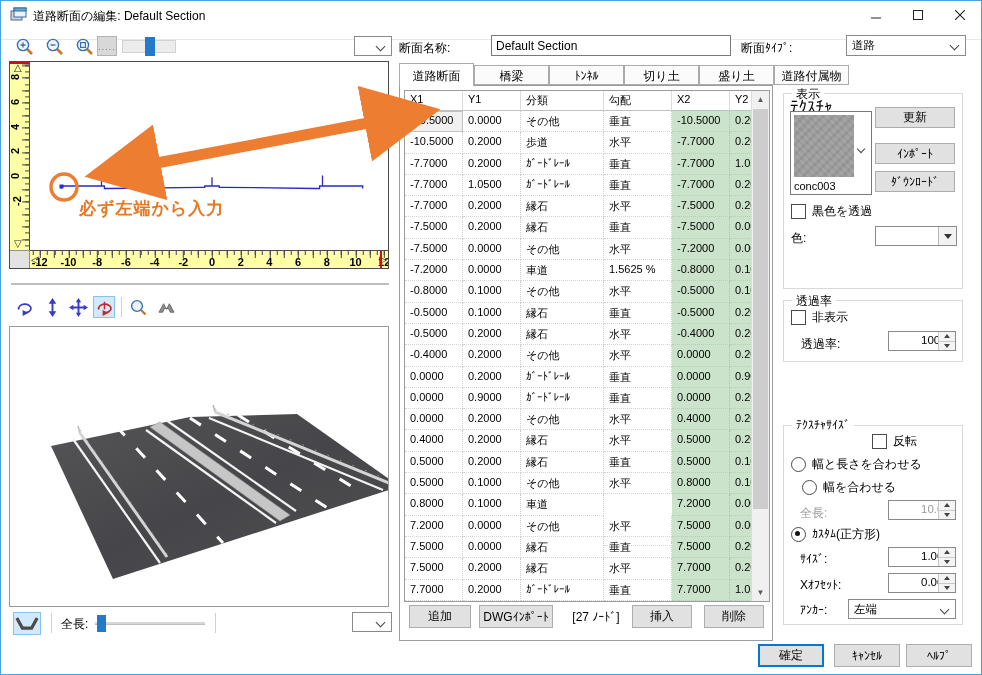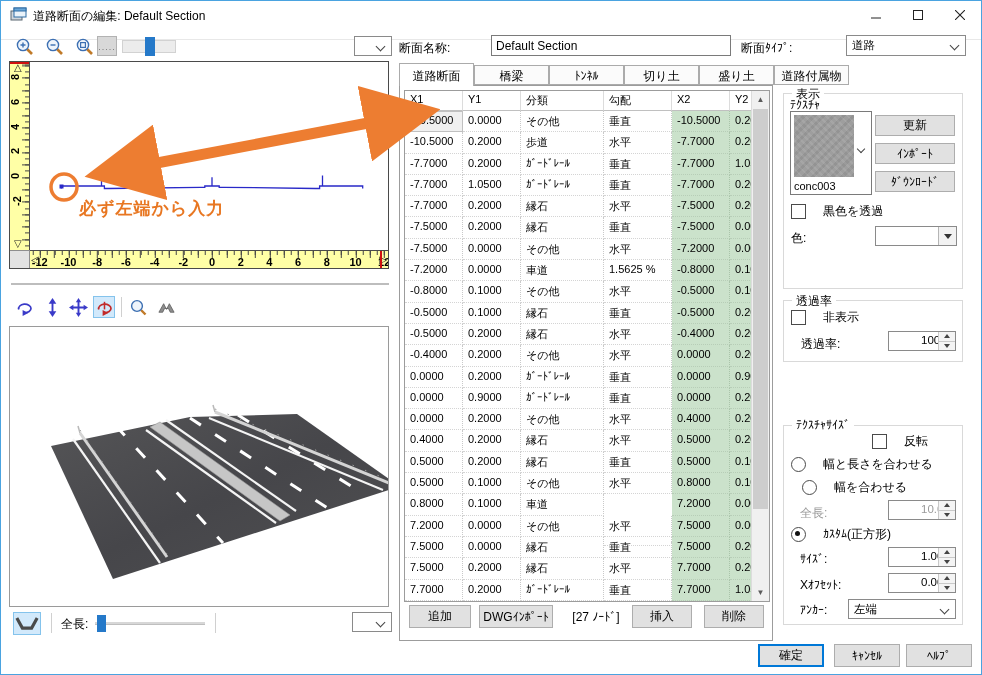--- a/index.html
+++ b/index.html
@@ -69,21 +69,21 @@
   
   .btn{background:#e1e1e1;border:1px solid #adadad;text-align:center;font-size:12px;
     display:flex;align-items:center;justify-content:center;white-space:nowrap;}
   .btn.primary{border:1px solid #0078d7;box-shadow:inset 0 0 0 1px #0078d7;}
   
   .group{border:1px solid #d9d9d9;background:#fff;}
   .gtitle{position:absolute;top:-8px;left:8px;background:#fff;padding:0 4px;font-size:12px;}
   .cb{width:13px;height:13px;border:1px solid #4a4a4a;background:#fff;display:inline-block;flex:none;}
   .rb{width:13px;height:13px;border:1px solid #4a4a4a;border-radius:50%;background:#fff;display:inline-block;position:relative;flex:none;}
   .rb.on::after{content:"";position:absolute;left:3px;top:3px;width:5px;height:5px;border-radius:50%;background:#111;}
-  .ckrow{display:flex;align-items:center;gap:17px;font-size:12px;}
+  .ckrow{display:flex;align-items:center;gap:6px;font-size:12px;}
   .spin{background:#fff;border:1px solid #8a8a8a;display:flex;}
   .spin .sval{flex:1;padding:2px 5px;font-size:11.5px;white-space:nowrap;overflow:hidden;margin-left:27px;}
   .spin .sarr{width:16px;border-left:1px solid #c9c9c9;display:flex;flex-direction:column;flex:none;}
   .spin .sarr div{flex:1;display:flex;align-items:center;justify-content:center;background:#f4f4f4;}
   .spin .sarr div:first-child{border-bottom:1px solid #c9c9c9;}
   .tri-up-s{width:0;height:0;border-left:3px solid transparent;border-right:3px solid transparent;border-bottom:4px solid #444;}
   .tri-dn-s{width:0;height:0;border-left:3px solid transparent;border-right:3px solid transparent;border-top:4px solid #444;}
   .dis{color:#9b9b9b;}
   .dis .sval{color:#9b9b9b;}
   .texture-preview{background-color:#9e9e9e;
@@ -525,27 +525,27 @@
   </div>
 
   <div class="abs btn" style="left:408px;top:604px;width:62px;height:23px">追加</div>
   <div class="abs btn" style="left:478px;top:604px;width:74px;height:23px">DWGｲﾝﾎﾟｰﾄ</div>
   <div class="abs lbl" style="left:564px;top:609px;width:62px;text-align:center">[27 ﾉｰﾄﾞ]</div>
   <div class="abs btn" style="left:631px;top:604px;width:60px;height:23px">挿入</div>
   <div class="abs btn" style="left:703px;top:604px;width:60px;height:23px">削除</div>
 
   <div class="abs group" style="left:782px;top:92px;width:180px;height:196px">
     <div class="gtitle lbl">表示</div>
-    <div class="abs lbl" style="left:6px;top:4px;font-size:12px">ﾃｸｽﾁｬ</div>
+    <div class="abs lbl" style="left:6px;top:4px;font-size:17px">ﾃｸｽﾁｬ</div>
     <div class="abs" style="left:6px;top:17px;width:82px;height:84px;border:1px solid #7a7a7a;background:#fff">
       <div class="abs texture-preview" style="left:3px;top:3px;width:60px;height:62px"></div>
       <div class="chev abs" style="right:0px;top:34px"></div>
       <div class="abs lbl" style="left:3px;top:68px;font-size:11px">conc003</div>
     </div>
-    <div class="abs btn" style="left:91px;top:21px;width:80px;height:21px">更新</div>
+    <div class="abs btn" style="left:91px;top:13px;width:80px;height:21px">更新</div>
     <div class="abs btn" style="left:91px;top:49px;width:80px;height:21px">ｲﾝﾎﾟｰﾄ</div>
     <div class="abs btn" style="left:91px;top:77px;width:80px;height:21px">ﾀﾞｳﾝﾛｰﾄﾞ</div>
     <div class="abs ckrow" style="left:7px;top:109px">
       <span class="cb"></span>
       <span class="lbl">黒色を透過</span>
     </div>
     <div class="abs lbl" style="left:7px;top:136px">色:</div>
     <div class="abs combo" style="left:91px;top:132px;width:82px;height:20px">
       <div class="val"></div>
       <div class="ddbtn">

